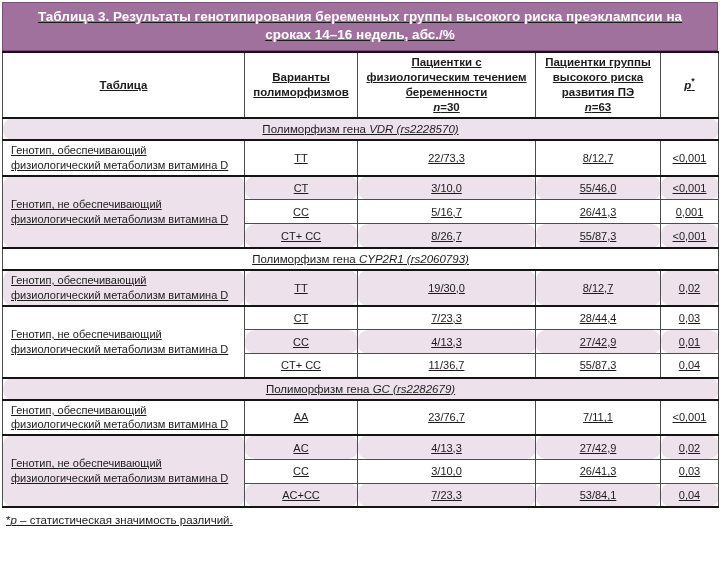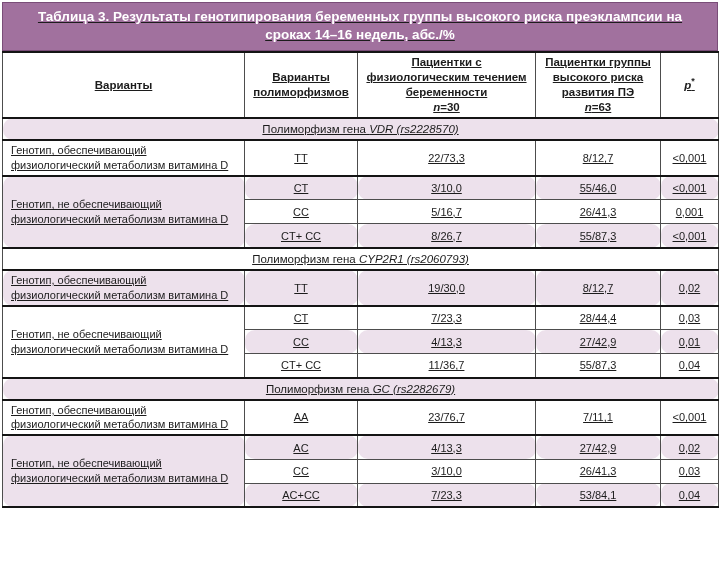--- a/index.html
+++ b/index.html
@@ -102,21 +102,21 @@
   <table class="geno">
     <colgroup>
       <col class="c-genotype">
         <col class="c-variant">
         <col class="c-physio">
         <col class="c-risk">
         <col class="c-p">
     </colgroup>
     <thead>
       <tr>
-        <th>Варианты</th>
+        <th>Таблица</th>
         <th>Варианты полиморфизмов</th>
         <th><span>Пациентки с физиологическим течением беременности</span><br><span class="n-italic">n</span><span>=30</span></th>
         <th><span>Пациентки группы высокого риска развития ПЭ</span><br><span class="n-italic">n</span><span>=63</span></th>
         <th><span class="p-head">p</span><span class="p-star">*</span></th>
       </tr>
     </thead>
     <tbody>
 
       <tr class="section-row">
         <td colspan="5" class="bg-pink"><span>Полиморфизм гена </span><span class="gene-name">VDR (rs2228570)</span></td>
@@ -204,14 +204,15 @@
       <tr class="short-row">
         <td class="cell-variant bg-pink">AC+CC</td>
         <td class="cell-num bg-pink">7/23,3</td>
         <td class="cell-num bg-pink">53/84,1</td>
         <td class="cell-num bg-pink">0,04</td>
       </tr>
 
     </tbody>
   </table>
 
+  <div class="footnote"><span>*</span><span class="fn-p">p</span><span> – статистическая значимость различий.</span></div>
 
 </div>
 
 </body></html>

